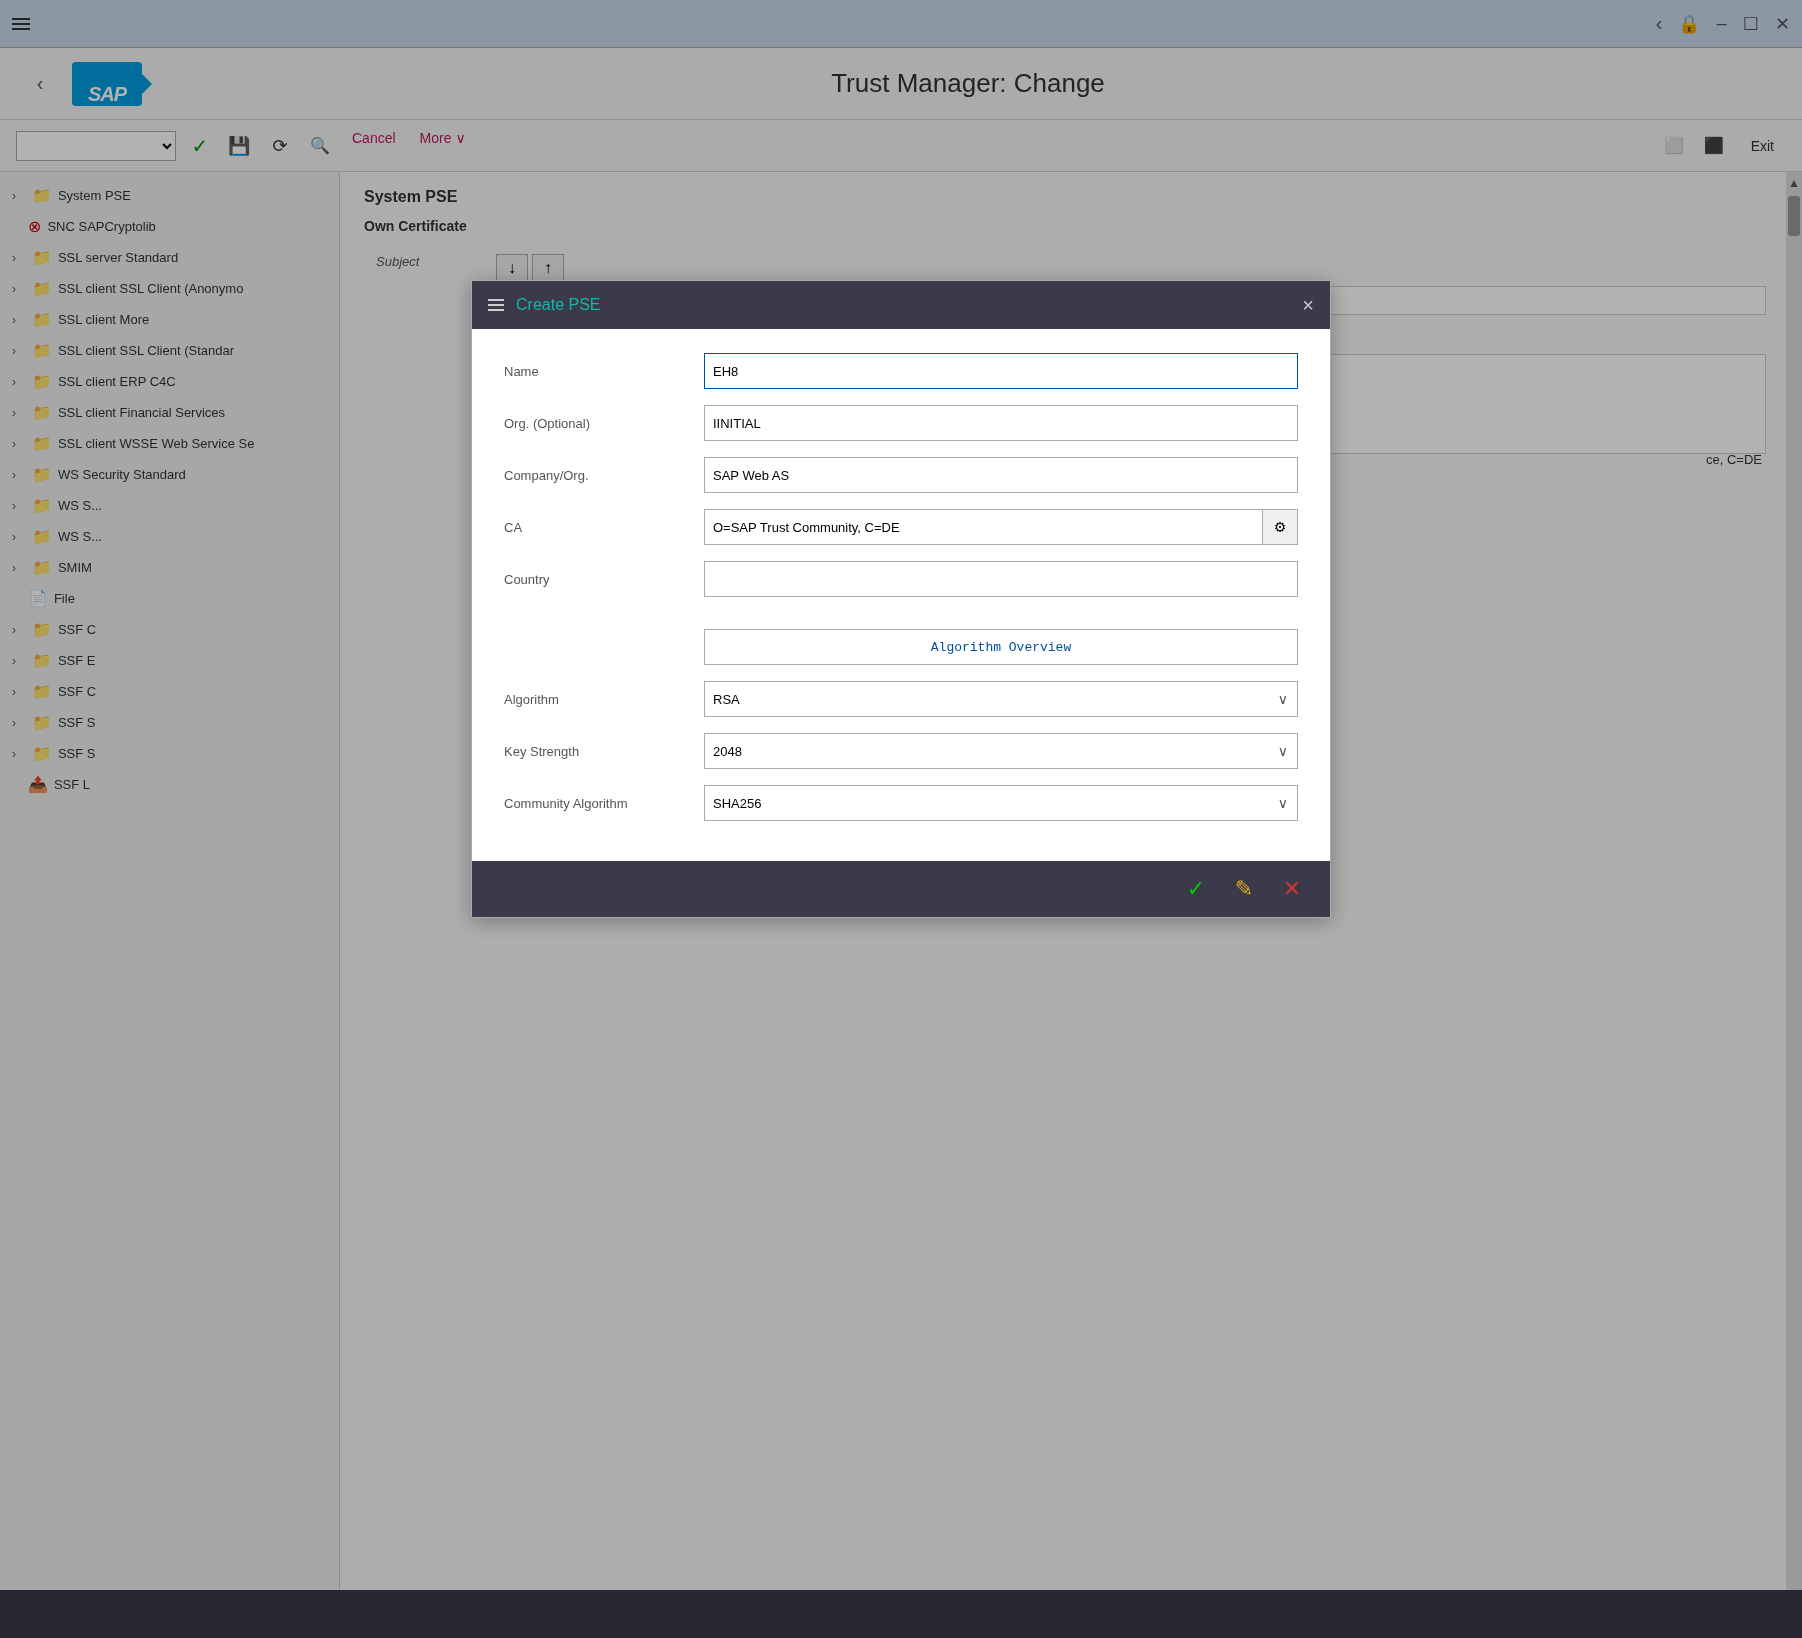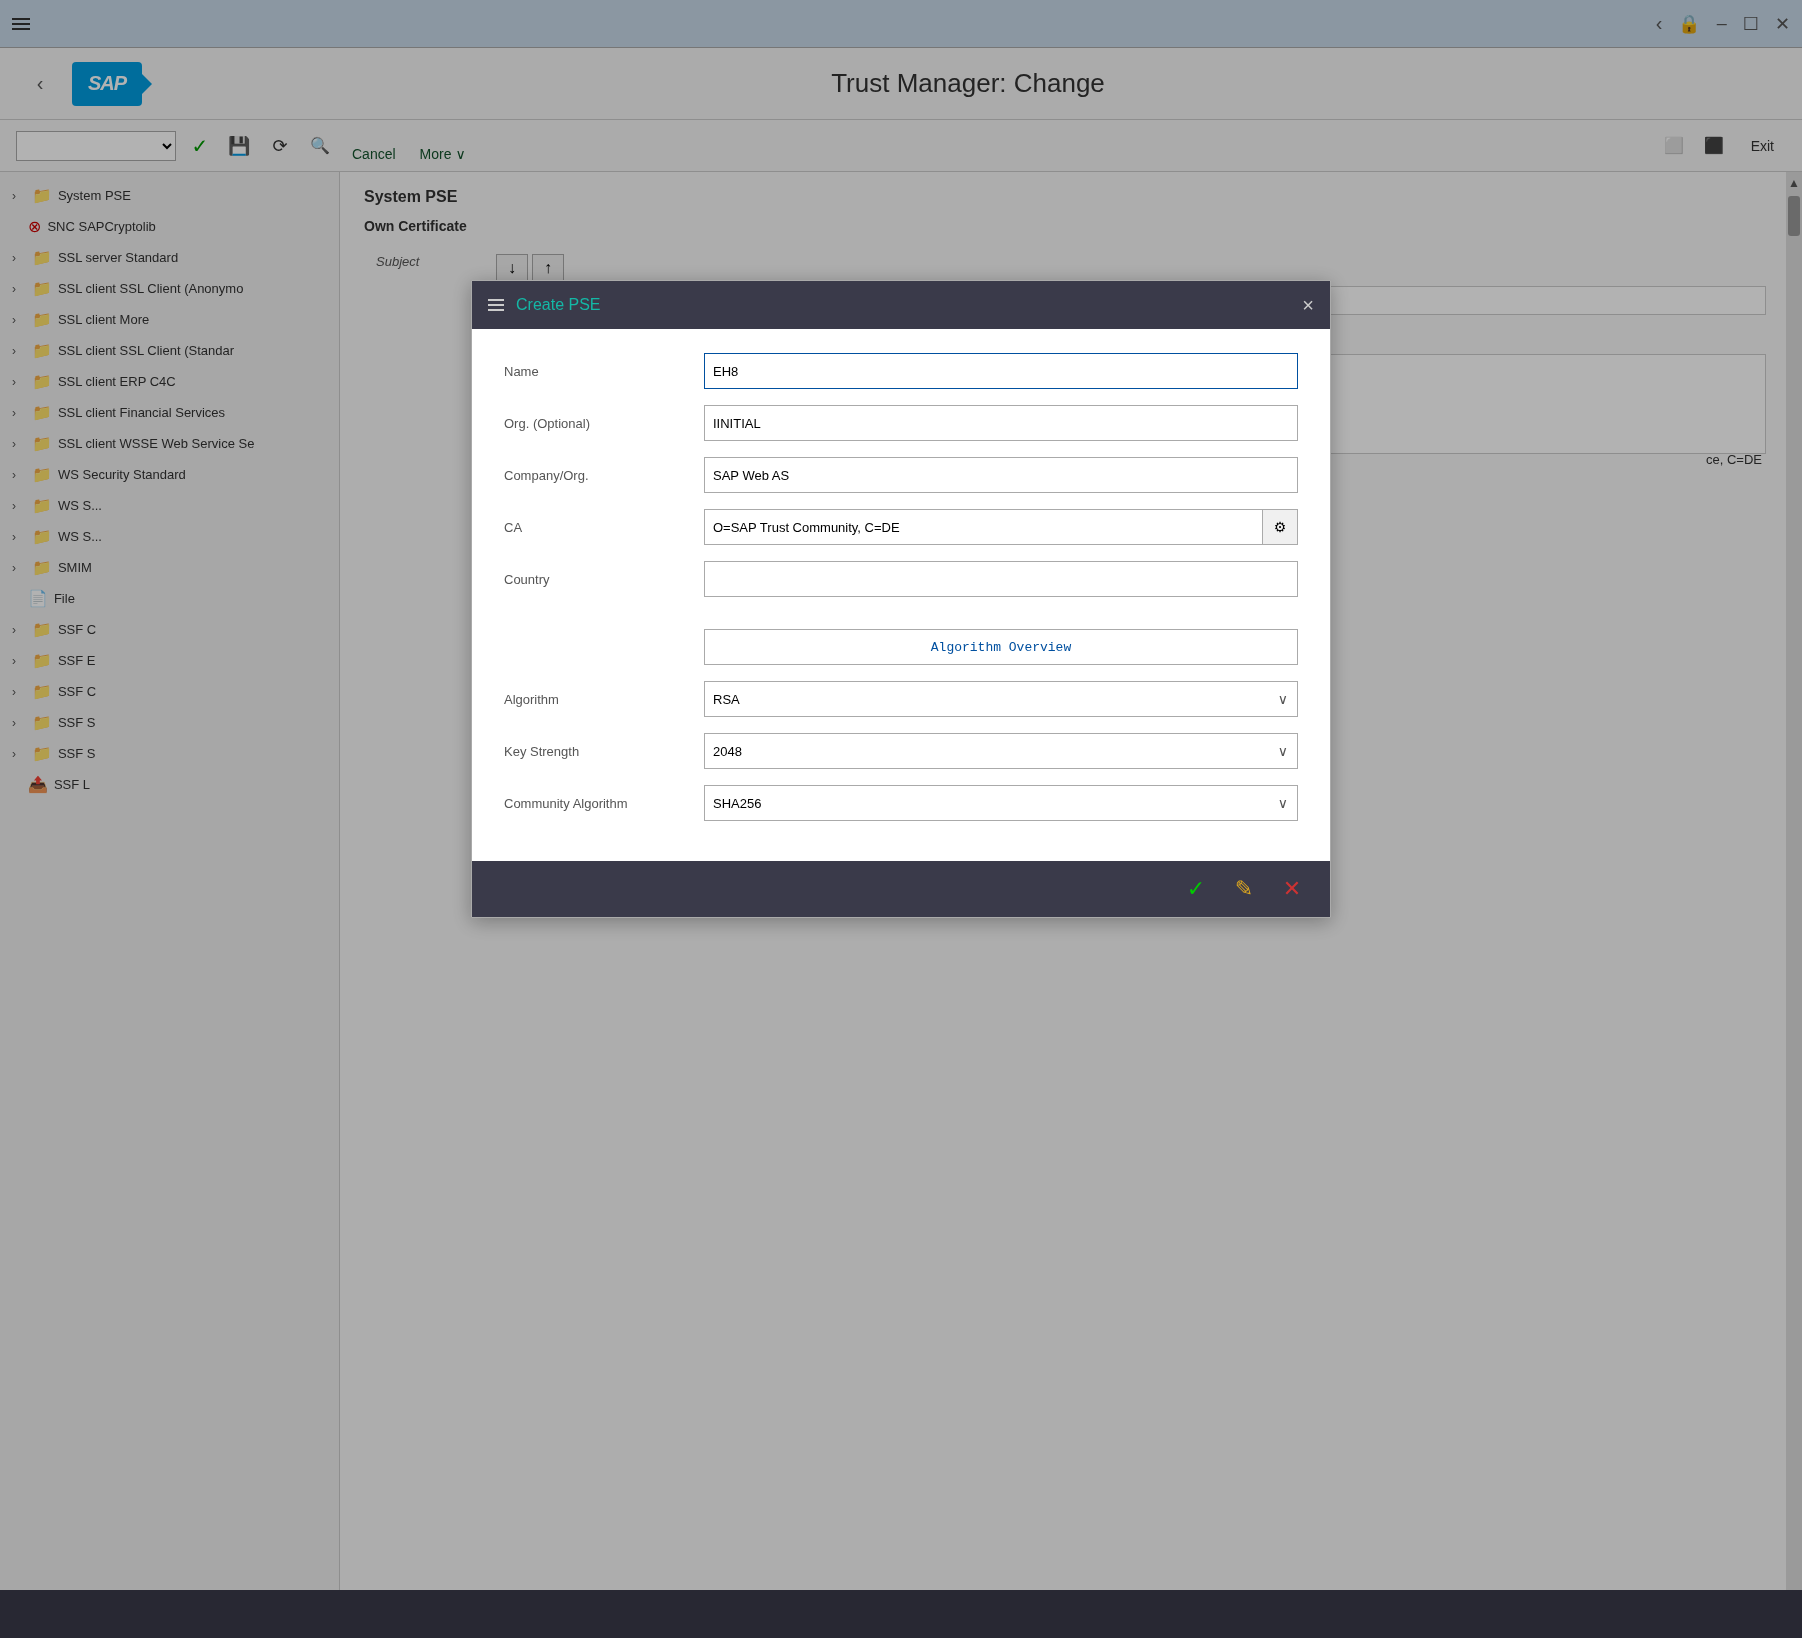--- a/index.html
+++ b/index.html
@@ -28,21 +28,21 @@
       align-items: center;
       padding: 0 24px;
       border-bottom: 1px solid #ccc;
       gap: 16px;
     }
     .sap-logo {
       background: #009de0;
       width: 70px;
       height: 44px;
       display: flex;
-      align-items: center;
+      align-items: flex-end;
       justify-content: center;
       border-radius: 4px;
       color: white;
       font-weight: bold;
       font-size: 18px;
       position: relative;
     }
     .sap-logo-triangle {
       width: 0;
       height: 0;
@@ -99,23 +99,23 @@
       font-size: 18px;
       color: #333;
     }
     .toolbar-text-btn {
       height: 32px;
       border: none;
       background: transparent;
       cursor: pointer;
       padding: 0 8px;
       font-size: 14px;
-      color: #14532d;
-      display: flex;
-      align-items: flex-end;
+      color: #be185d;
+      display: flex;
+      align-items: flex-start;
       gap: 4px;
     }
     .toolbar-right {
       margin-left: auto;
       display: flex;
       align-items: center;
       gap: 8px;
     }
     .exit-btn {
       height: 32px;

